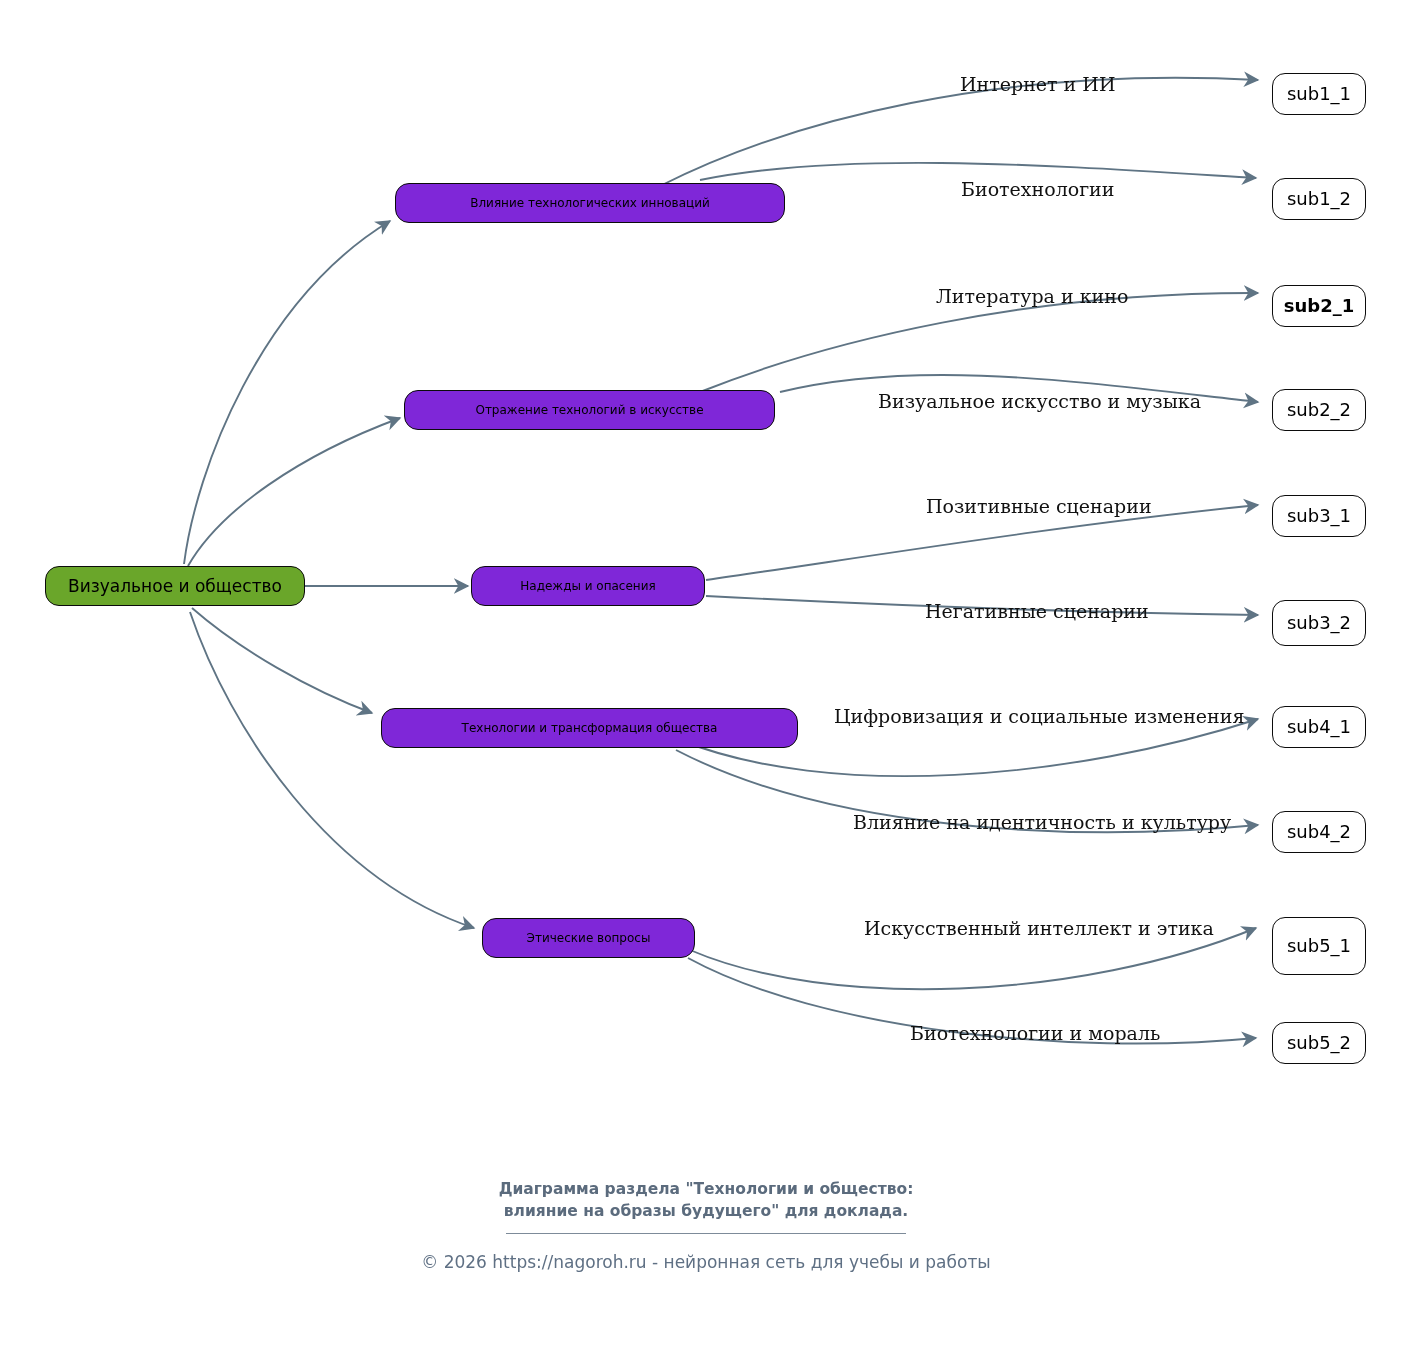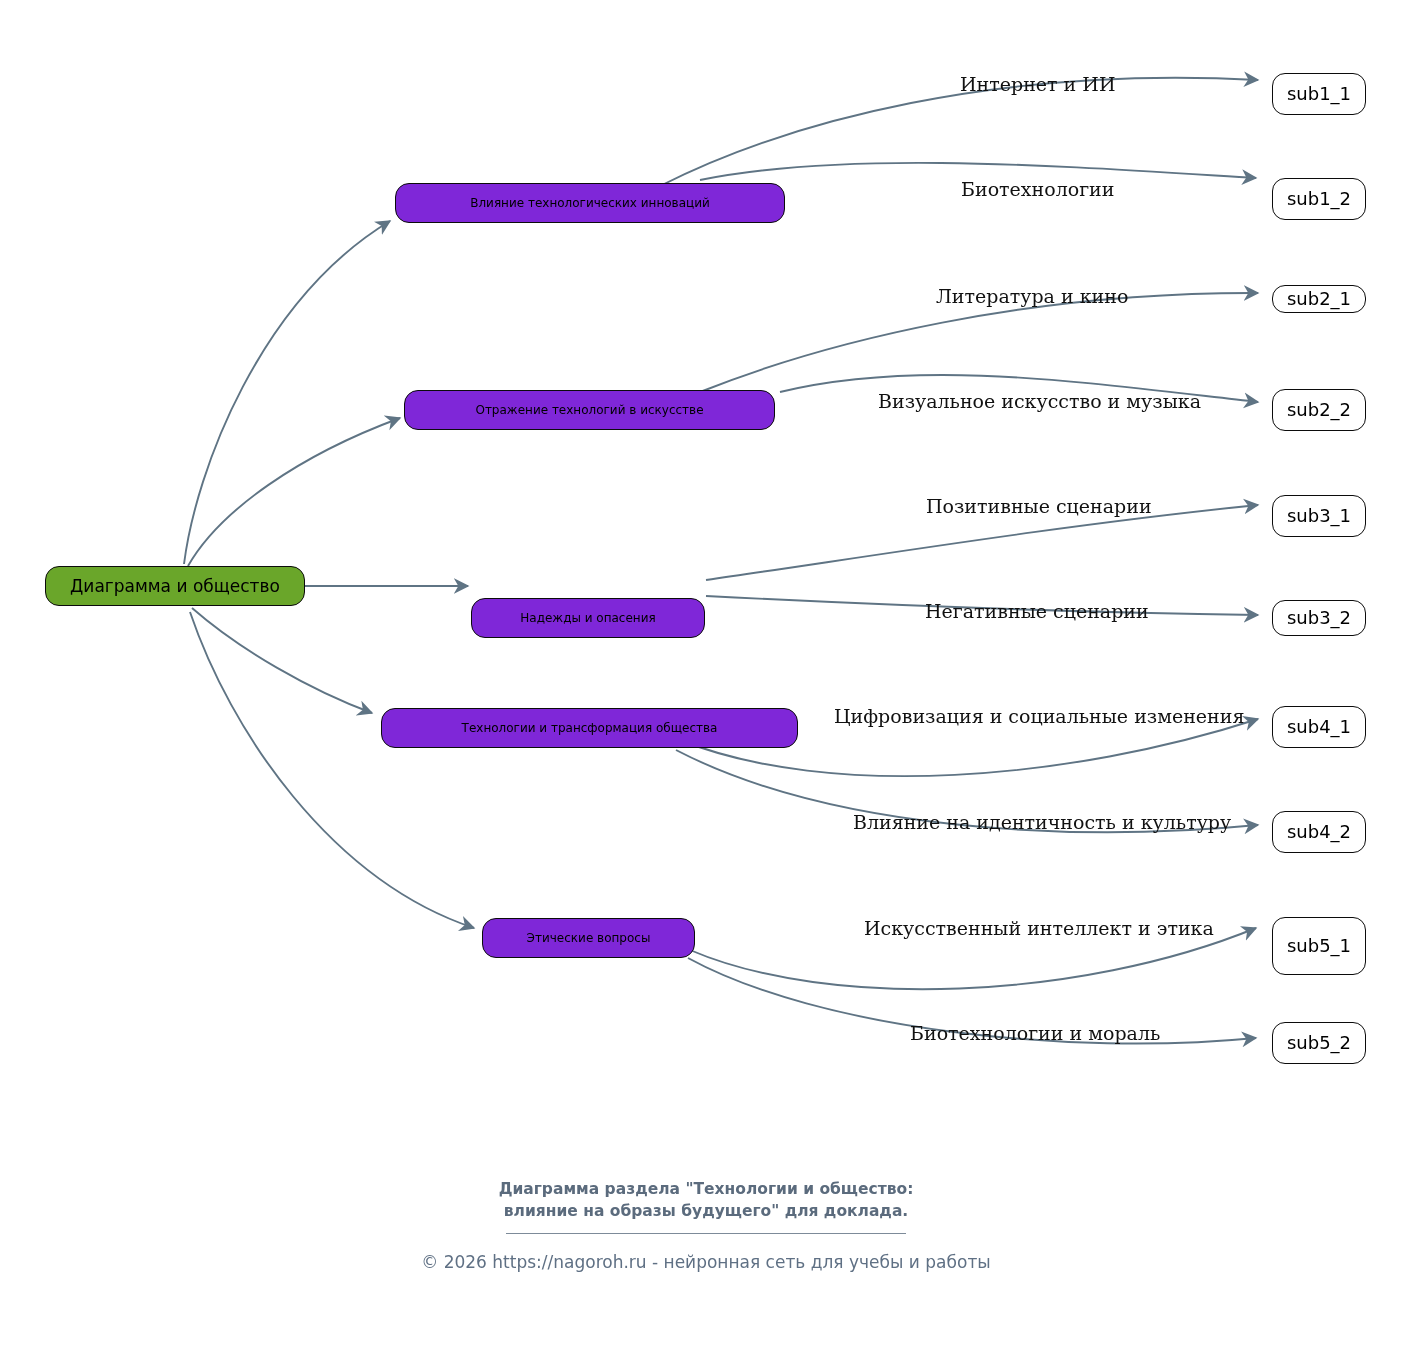--- a/index.html
+++ b/index.html
@@ -110,55 +110,55 @@
     <path d="M706,580 C860,558 1060,525 1258,505"></path>
     <path d="M706,596 C860,604 1060,612 1258,615"></path>
     <path d="M680,740 C830,800 1070,780 1258,719"></path>
     <path d="M676,750 C830,830 1070,843 1258,825"></path>
     <path d="M690,950 C830,1010 1080,1000 1256,928"></path>
     <path d="M688,958 C820,1030 1070,1056 1256,1038"></path>
   </g>
 </svg>
 
 <div class="node node-root" style="left:45px; top:566px; width:260px; height:40px;">
-  <span>Диаграмма и общество</span>
+  <span>Визуальное и общество</span>
 </div>
 
 <div class="node node-branch" style="left:395px; top:183px; width:390px; height:40px;">
   <span>Влияние технологических инноваций</span>
 </div>
 <div class="node node-branch" style="left:404px; top:390px; width:371px; height:40px;">
   <span>Отражение технологий в искусстве</span>
 </div>
-<div class="node node-branch" style="left:471px; top:566px; width:234px; height:40px;margin-top:32px;">
+<div class="node node-branch" style="left:471px; top:566px; width:234px; height:40px;">
   <span>Надежды и опасения</span>
 </div>
 <div class="node node-branch" style="left:381px; top:708px; width:417px; height:40px;">
   <span>Технологии и трансформация общества</span>
 </div>
 <div class="node node-branch" style="left:482px; top:918px; width:213px; height:40px;">
   <span>Этические вопросы</span>
 </div>
 
 <div class="node node-leaf" style="left:1272px; top:73px; width:94px; height:42px;">
   <span>sub1_1</span>
 </div>
 <div class="node node-leaf" style="left:1272px; top:178px; width:94px; height:42px;">
   <span>sub1_2</span>
 </div>
-<div class="node node-leaf" style="left:1272px; top:285px; width:94px; height:28px;">
+<div class="node node-leaf" style="left:1272px; top:285px; width:94px; height:42px;font-weight:bold;">
   <span>sub2_1</span>
 </div>
 <div class="node node-leaf" style="left:1272px; top:389px; width:94px; height:42px;">
   <span>sub2_2</span>
 </div>
 <div class="node node-leaf" style="left:1272px; top:495px; width:94px; height:42px;">
   <span>sub3_1</span>
 </div>
-<div class="node node-leaf" style="left:1272px; top:600px; width:94px; height:36px;">
+<div class="node node-leaf" style="left:1272px; top:600px; width:94px; height:46px;">
   <span>sub3_2</span>
 </div>
 <div class="node node-leaf" style="left:1272px; top:706px; width:94px; height:42px;">
   <span>sub4_1</span>
 </div>
 <div class="node node-leaf" style="left:1272px; top:811px; width:94px; height:42px;">
   <span>sub4_2</span>
 </div>
 <div class="node node-leaf" style="left:1272px; top:917px; width:94px; height:58px;">
   <span>sub5_1</span>

